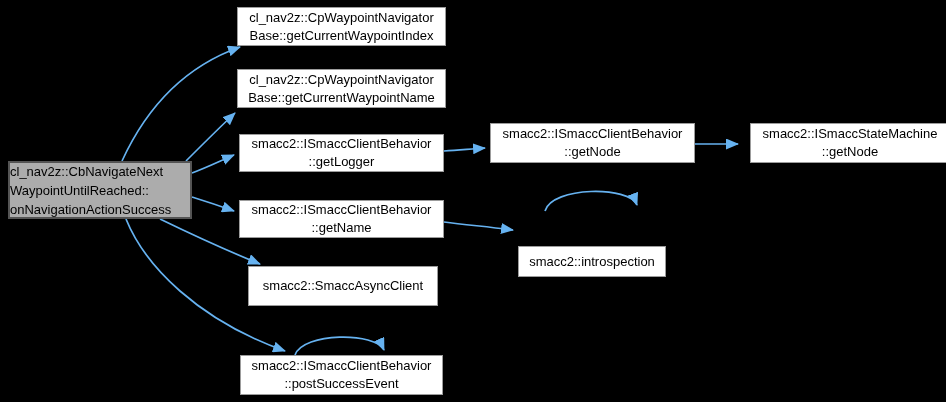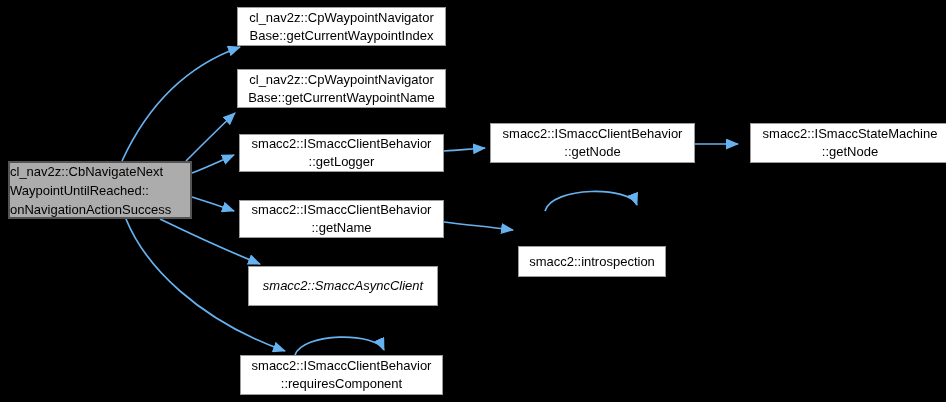--- a/index.html
+++ b/index.html
@@ -82,26 +82,26 @@
         <span class="line">Base::getCurrentWaypointName</span>
       </div>
       <div class="node" style="left: 239px; top: 134px; width: 205px; height: 38px; background: rgb(255, 255, 255); border-color: rgb(156, 156, 156); color: rgb(0, 0, 0);">
         <span class="line">smacc2::ISmaccClientBehavior</span>
         <span class="line">::getLogger</span>
       </div>
       <div class="node" style="left: 239px; top: 200px; width: 205px; height: 38px; background: rgb(255, 255, 255); border-color: rgb(156, 156, 156); color: rgb(0, 0, 0);">
         <span class="line">smacc2::ISmaccClientBehavior</span>
         <span class="line">::getName</span>
       </div>
-      <div class="node" style="left: 248px; top: 266px; width: 190px; height: 40px; background: rgb(255, 255, 255); border-color: rgb(156, 156, 156); color: rgb(0, 0, 0); font-style: italic;">
+      <div class="node" style="left: 248px; top: 266px; width: 190px; height: 40px; background: rgb(255, 255, 255); border-color: rgb(156, 156, 156); color: rgb(0, 0, 0);">
         <span class="line">smacc2::SmaccAsyncClient</span>
       </div>
       <div class="node" style="left: 240px; top: 355px; width: 203px; height: 40px; background: rgb(255, 255, 255); border-color: rgb(156, 156, 156); color: rgb(0, 0, 0);">
         <span class="line">smacc2::ISmaccClientBehavior</span>
-        <span class="line">::requiresComponent</span>
+        <span class="line">::postSuccessEvent</span>
       </div>
       <div class="node" style="left: 490px; top: 123px; width: 205px; height: 40px; background: rgb(255, 255, 255); border-color: rgb(156, 156, 156); color: rgb(0, 0, 0);">
         <span class="line">smacc2::ISmaccClientBehavior</span>
         <span class="line">::getNode</span>
       </div>
       <div class="node" style="left: 743px; top: 123px; width: 200px; height: 40px; background: rgb(255, 255, 255); border-color: rgb(156, 156, 156); color: rgb(0, 0, 0); margin-left: 7px;">
         <span class="line">smacc2::ISmaccStateMachine</span>
         <span class="line">::getNode</span>
       </div>
       <div class="node" style="left: 518px; top: 211px; width: 148px; height: 31px; background: rgb(255, 255, 255); border-color: rgb(156, 156, 156); color: rgb(0, 0, 0); margin-top: 35px;">

